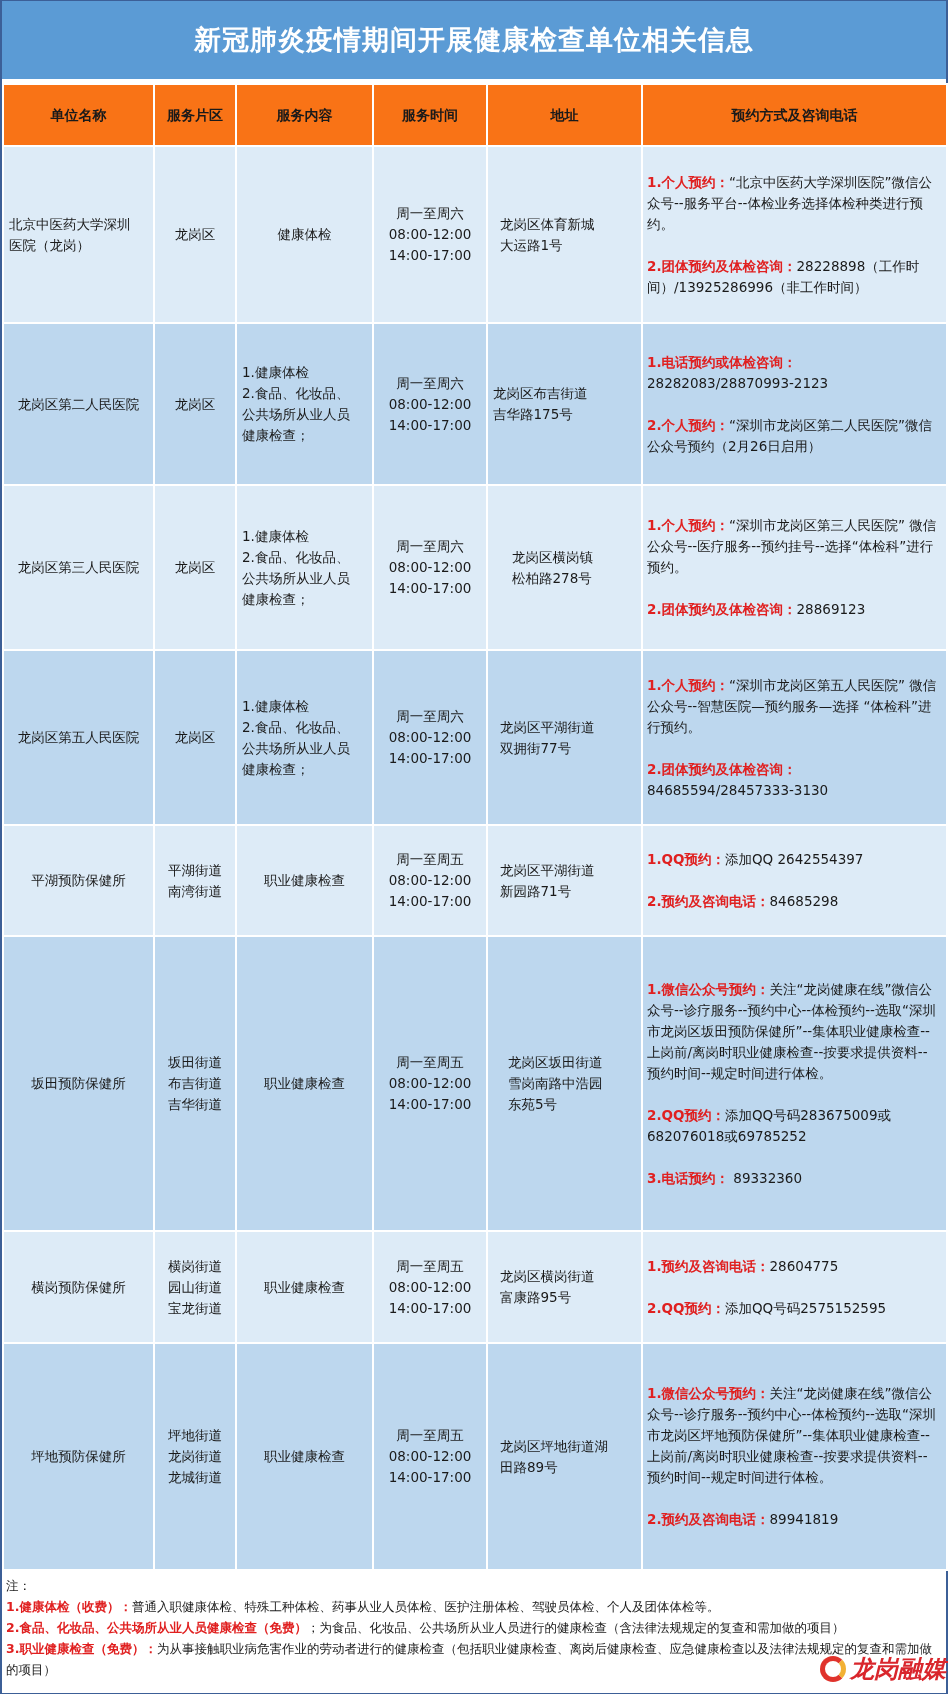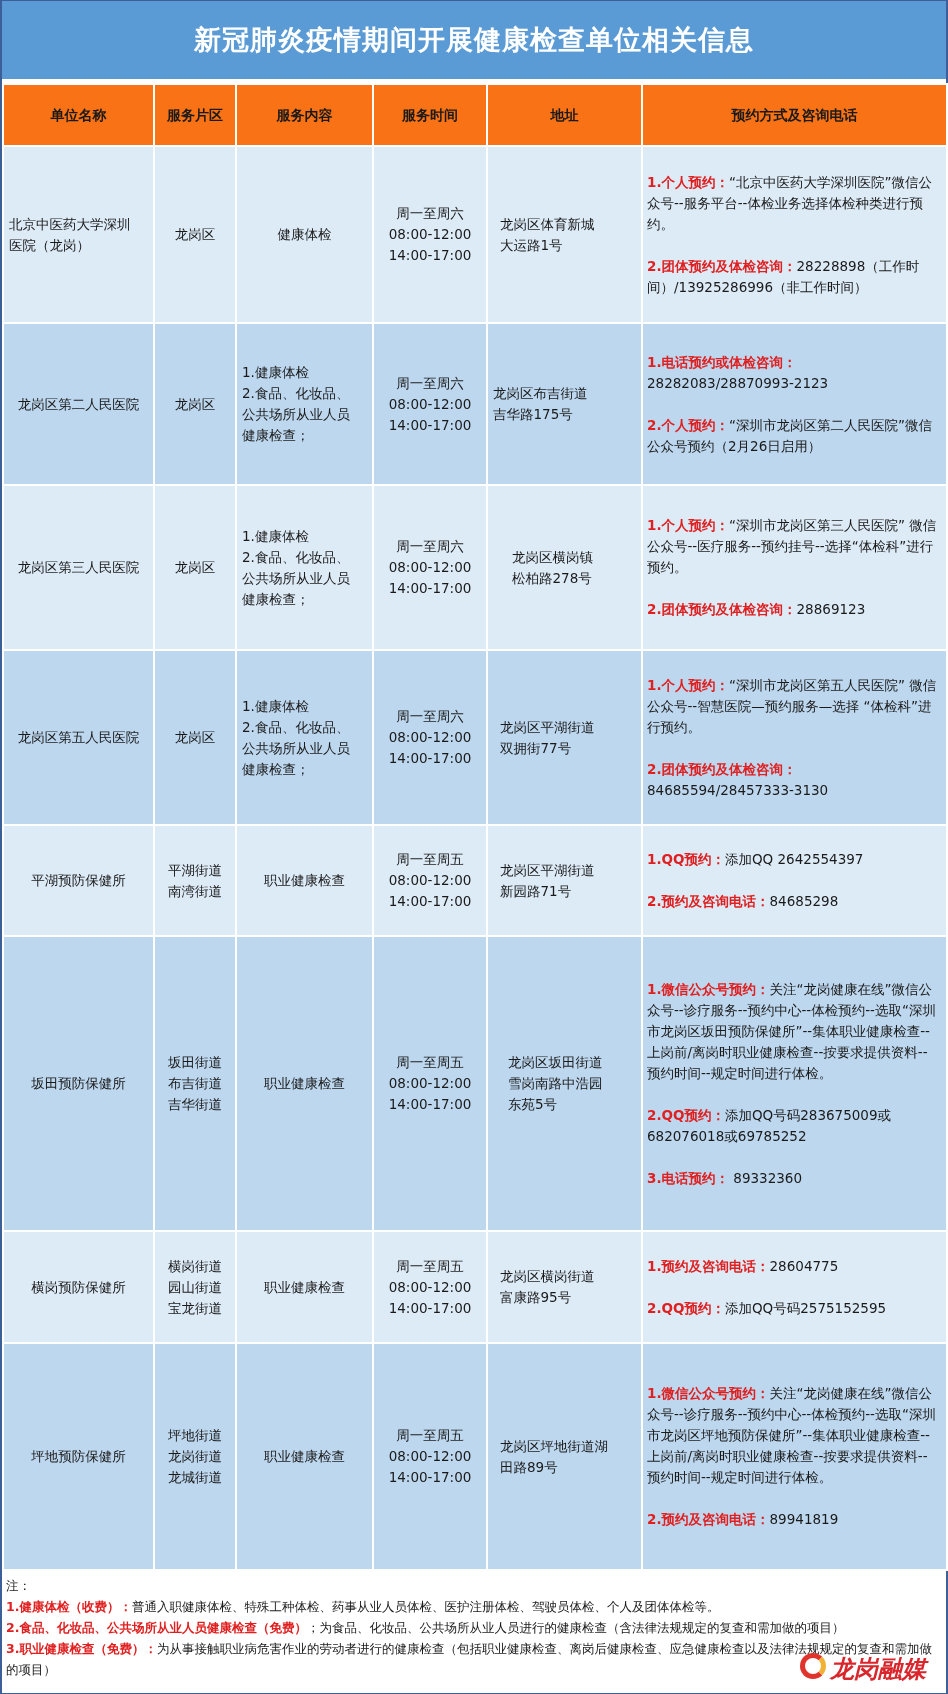--- a/index.html
+++ b/index.html
@@ -13,21 +13,21 @@
   tr.light td { background:#ddebf7; }
   tr.dark td { background:#bdd7ee; }
   td.c { text-align:center; }
   td.l { text-align:left; padding-left:5px; }
   td.contact { padding:0 6px 0 4px; text-align:left; }
   .red { color:#e02020; font-weight:bold; }
   .gap { height:21px; }
   .line { display:block; }
   .notes { padding:4px 4px 0 4px; font-size:12.5px; line-height:21px; }
   .notes .red { color:#e02020; }
-  .logo { position:absolute; right:20px; bottom:8px; display:flex; align-items:flex-start; gap:4px; }
+  .logo { position:absolute; right:0; bottom:8px; display:flex; align-items:center; gap:4px; }
   .logo-mark { width:26px; height:26px; border-radius:50%; border:5px solid #e0332c; border-right-color:#f2b134; box-sizing:border-box; }
   .logo-text { color:#d9262c; font-weight:bold; font-style:italic; font-size:24px; }
 </style>
 </head>
 <body>
 
 <div class="frame">
   <div class="title-bar">
     <h1>新冠肺炎疫情期间开展健康检查单位相关信息</h1>
   </div>

